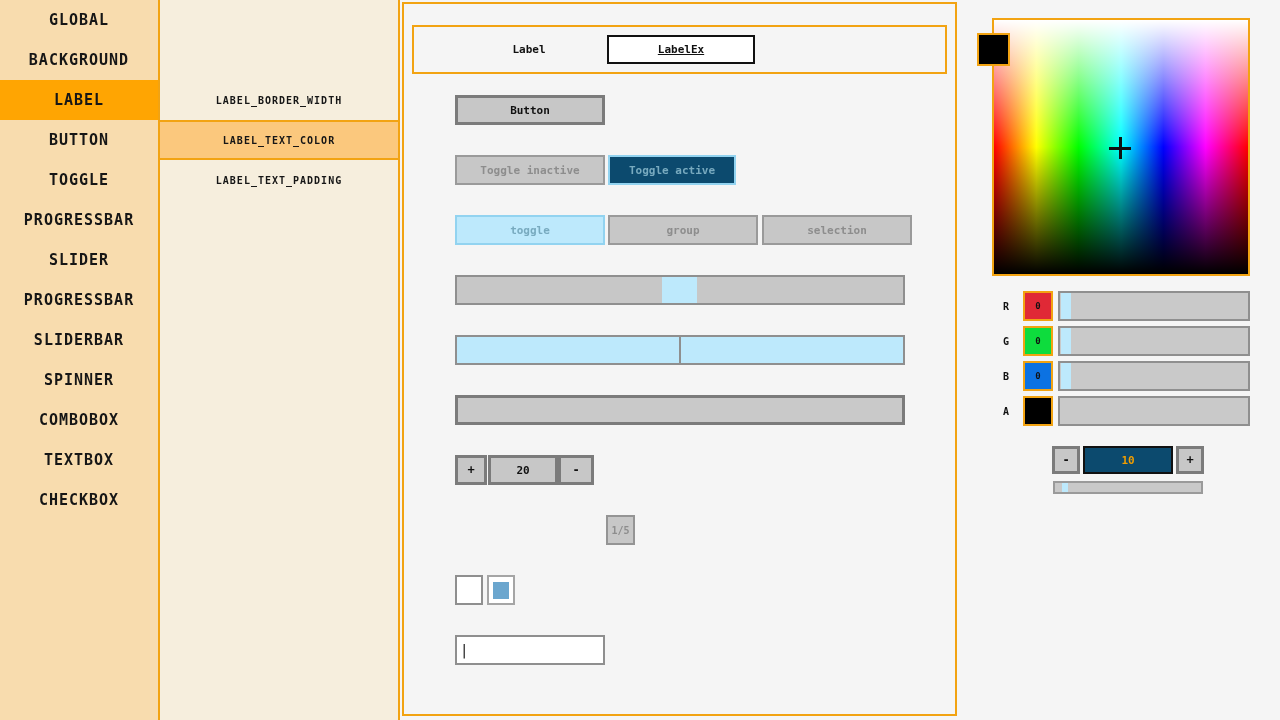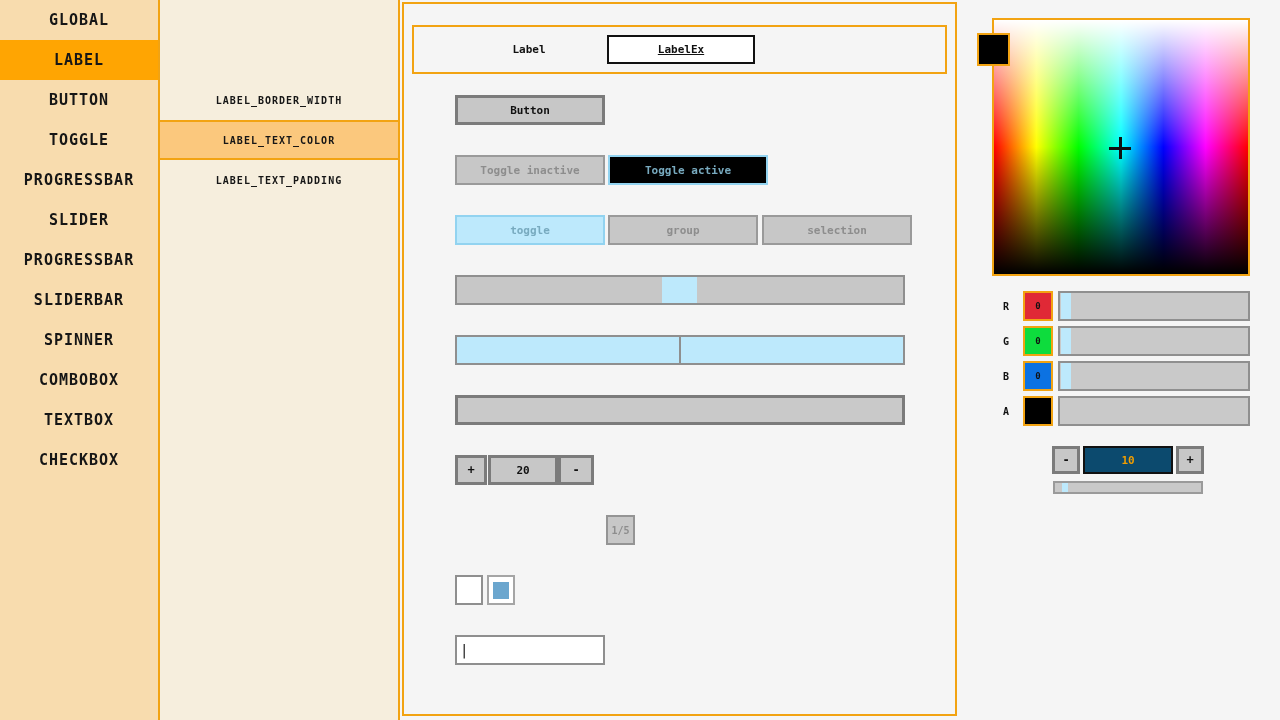--- a/index.html
+++ b/index.html
@@ -37,21 +37,21 @@
   .labelex { position:absolute; left:193px; top:8px; width:148px; height:29px;
              background:#fff; border:2px solid #111; display:flex; align-items:center;
              justify-content:center; font-size:11px; color:#111;text-decoration:underline; }
 
   .ctl { position:absolute; display:flex; align-items:center; justify-content:center;
          font-size:11px; }
   .btn-main   { left:51px;  top:91px;  width:150px; height:30px; background:#c7c7c7;
                 border:3px solid #7b7b7b; color:#111; }
   .tog-off    { left:51px;  top:151px; width:150px; height:30px; background:#c7c7c7;
                 border:2px solid #9a9a9a; color:#8d8d8d; }
-  .tog-on     { left:204px; top:151px; width:160px; height:30px; background:#000000;
+  .tog-on     { left:204px; top:151px; width:128px; height:30px; background:#0c4a6e;
                 border:2px solid #92d3f0; color:#78aabf; }
   .tg-btn     { top:211px; width:150px; height:30px; background:#c7c7c7;
                 border:2px solid #9a9a9a; color:#8d8d8d; }
   .tg-btn.on  { background:#bde9fc; border-color:#92d3f0; color:#78aabf; }
 
   .slider     { left:51px; top:271px; width:450px; height:30px; background:#c7c7c7;
                 border:2px solid #8f8f8f; }
   .slider-handle { position:absolute; left:205px; top:0; width:35px; height:26px; background:#bde9fc; }
   .sliderbar  { left:51px; top:331px; width:450px; height:30px; background:#bde9fc;
                 border:2px solid #8f8f8f; }
@@ -116,20 +116,21 @@
              display:flex; align-items:center; justify-content:center; }
   .mini { position:absolute; left:96px; top:481px; width:150px; height:13px;
           background:#c9c9c9; border:2px solid #9a9a9a; }
   .mini-handle { position:absolute; left:7px; top:0; width:6px; height:9px; background:#bde9fc; }
 </style>
 </head>
 <body>
 
 <div class="s1">
     <div class="s1-item">GLOBAL</div>
+    <div class="s1-item">BACKGROUND</div>
     <div class="s1-item sel">LABEL</div>
     <div class="s1-item">BUTTON</div>
     <div class="s1-item">TOGGLE</div>
     <div class="s1-item">PROGRESSBAR</div>
     <div class="s1-item">SLIDER</div>
     <div class="s1-item">PROGRESSBAR</div>
     <div class="s1-item">SLIDERBAR</div>
     <div class="s1-item">SPINNER</div>
     <div class="s1-item">COMBOBOX</div>
     <div class="s1-item">TEXTBOX</div>

